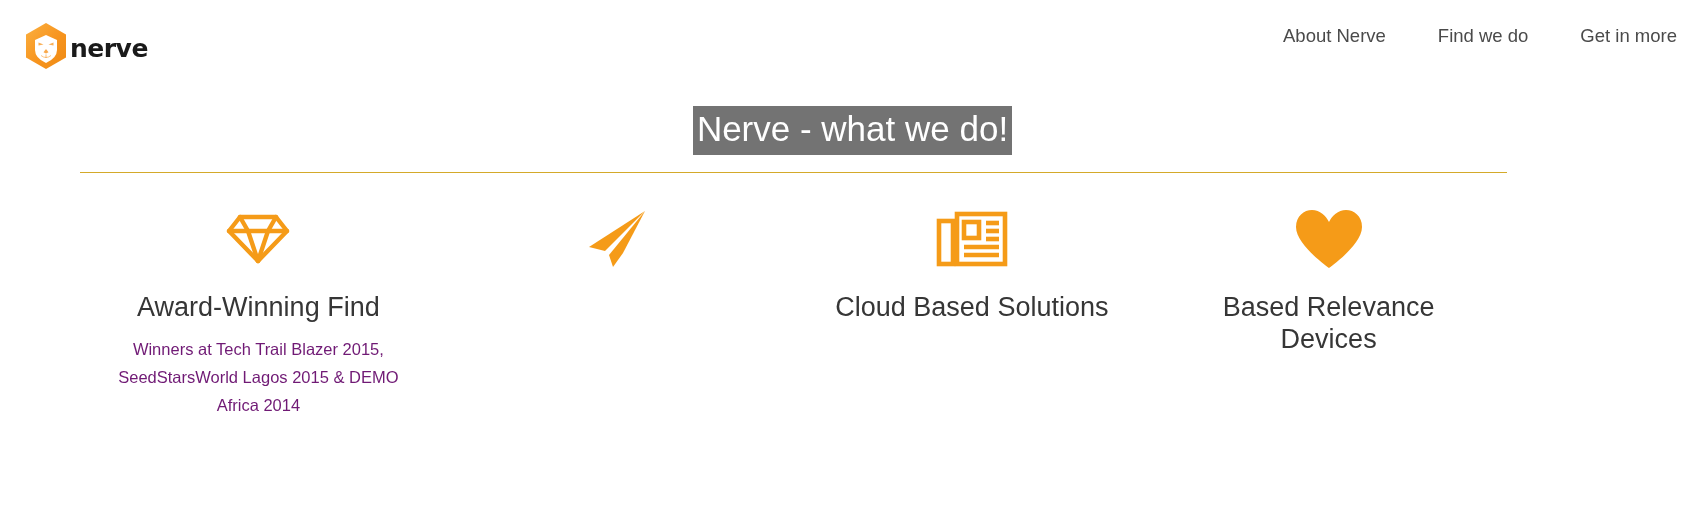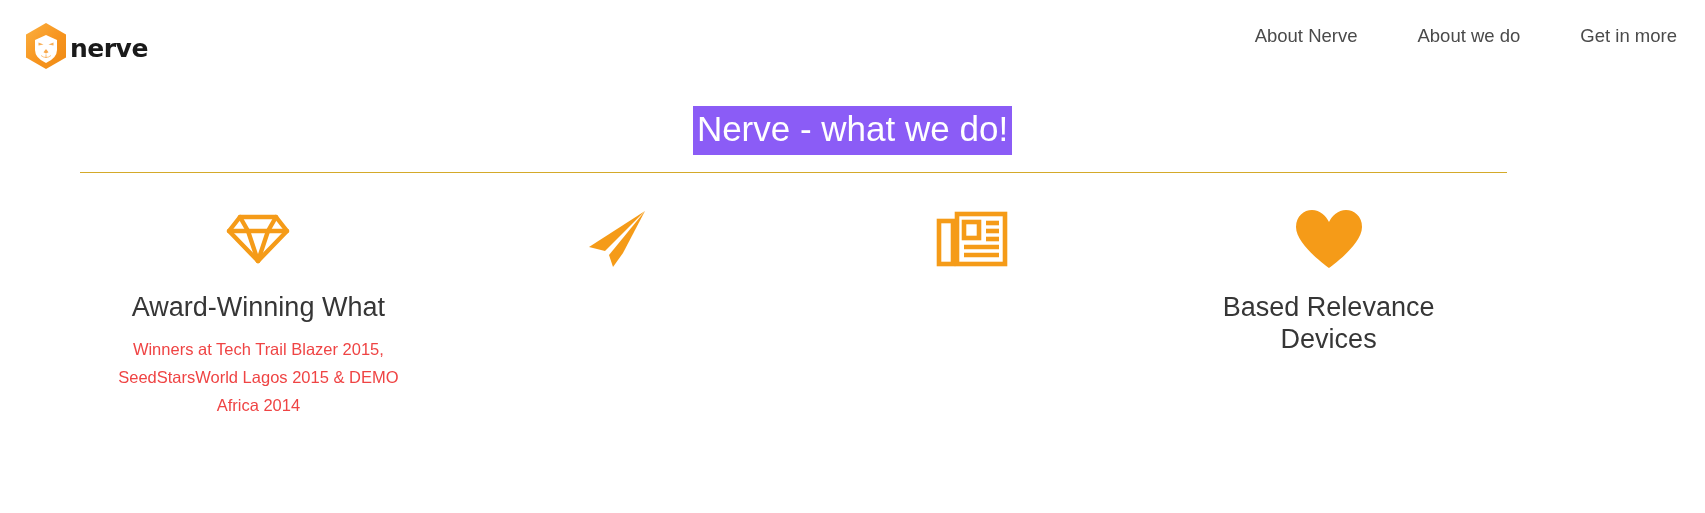--- a/index.html
+++ b/index.html
@@ -57,38 +57,37 @@
     display: flex;
     align-items: center;
     gap: 52px;
   }
   .nav-link {
     font-size: 18.5px;
     color: #4a4a4a;
     text-decoration: none;
     white-space: nowrap;
     line-height: 1.2;
-    margin-left: 8px;
   }
 
   
   .page-title-wrap {
     position: absolute;
     top: 106px;
     left: 0;
     width: 1705px;
     text-align: center;
   }
   .page-title {
     display: inline-block;
     font-size: 35px;
     font-weight: 400;
     line-height: 1.22;
     color: #ffffff;
-    background: #8b5cf6;
+    background: #737373;
     padding: 2px 4px 4px 4px;
     margin: 0;
     white-space: nowrap;
   }
 
   
   .divider {
     position: absolute;
     top: 172px;
     left: 80px;
@@ -124,21 +123,21 @@
 
   .feature-title {
     font-size: 27px;
     font-weight: 400;
     color: #363636;
     line-height: 1.17;
     margin: 14px 0 0 0;
   }
   .feature-text {
     font-size: 16.5px;
-    color: #ef4444;
+    color: #701a75;
     line-height: 1.72;
     margin: 11px 0 12px 0;
   }
 </style>
 </head>
 <body>
 
 <header class="site-header">
 
   <a class="brand" href="#">
@@ -158,21 +157,21 @@
         <path d="M24 27 L21.5 30.2 L24 31.6 L26.5 30.2 Z" fill="#F7941E" opacity="0.8"></path>
         <path d="M24 32.4 L24 36" stroke="#F7941E" stroke-width="1" opacity="0.6" fill="none"></path>
         <path d="M19 33.5 Q24 37.5 29 33.5" stroke="#F7941E" stroke-width="1" opacity="0.55" fill="none"></path>
       </svg>
     </span>
     <span class="brand-word">nerve</span>
   </a>
 
   <nav class="main-nav">
     <a class="nav-link" href="#">About Nerve</a>
-    <a class="nav-link" href="#">About we do</a>
+    <a class="nav-link" href="#">Find we do</a>
     <a class="nav-link" href="#">Get in more</a>
   </nav>
 
 </header>
 
 <div class="page-title-wrap">
   <h1 class="page-title">Nerve - what we do!</h1>
 </div>
 
 <hr class="divider">
@@ -183,21 +182,21 @@
     <div class="feature-icon">
       <svg viewBox="0 0 64 56" width="64" height="56" aria-hidden="true">
         <g fill="none" stroke="#F59B18" stroke-width="4.4" stroke-linejoin="round" stroke-linecap="round">
           <path d="M14 6 L50 6 L61 20 L32 50 L3 20 Z"></path>
           <path d="M3 20 L61 20"></path>
           <path d="M14 6 L22 20 L32 50"></path>
           <path d="M50 6 L42 20 L32 50"></path>
         </g>
       </svg>
     </div>
-    <h3 class="feature-title">Award-Winning What</h3>
+    <h3 class="feature-title">Award-Winning Find</h3>
     <p class="feature-text">Winners at Tech Trail Blazer 2015, SeedStarsWorld Lagos 2015 &amp; DEMO Africa 2014</p>
   </div>
 
   <div class="feature">
     <div class="feature-icon">
       <svg viewBox="0 0 64 60" width="64" height="60" aria-hidden="true">
         <g fill="#F59B18">
           <path d="M62 2 L6 38 L22 42 Z"></path>
           <path d="M62 2 L26 46 L30 58 L40 44 Z"></path>
         </g>
@@ -213,20 +212,21 @@
           <rect x="21" y="3" width="48" height="50"></rect>
           <rect x="28" y="11" width="15" height="16"></rect>
           <path d="M50 12 L63 12"></path>
           <path d="M50 20 L63 20"></path>
           <path d="M50 28 L63 28"></path>
           <path d="M28 36 L63 36"></path>
           <path d="M28 44 L63 44"></path>
         </g>
       </svg>
     </div>
+    <h3 class="feature-title">Cloud Based Solutions</h3>
   </div>
 
   <div class="feature">
     <div class="feature-icon">
       <svg viewBox="0 0 72 62" width="72" height="62" aria-hidden="true">
         <path d="M36 60 C36 60 3 37 3 19 C3 8 11 2 19 2 C27 2 33 8 36 14 C39 8 45 2 53 2 C61 2 69 8 69 19 C69 37 36 60 36 60 Z" fill="#F59B18"></path>
       </svg>
     </div>
     <h3 class="feature-title">Based Relevance Devices</h3>
   </div>

